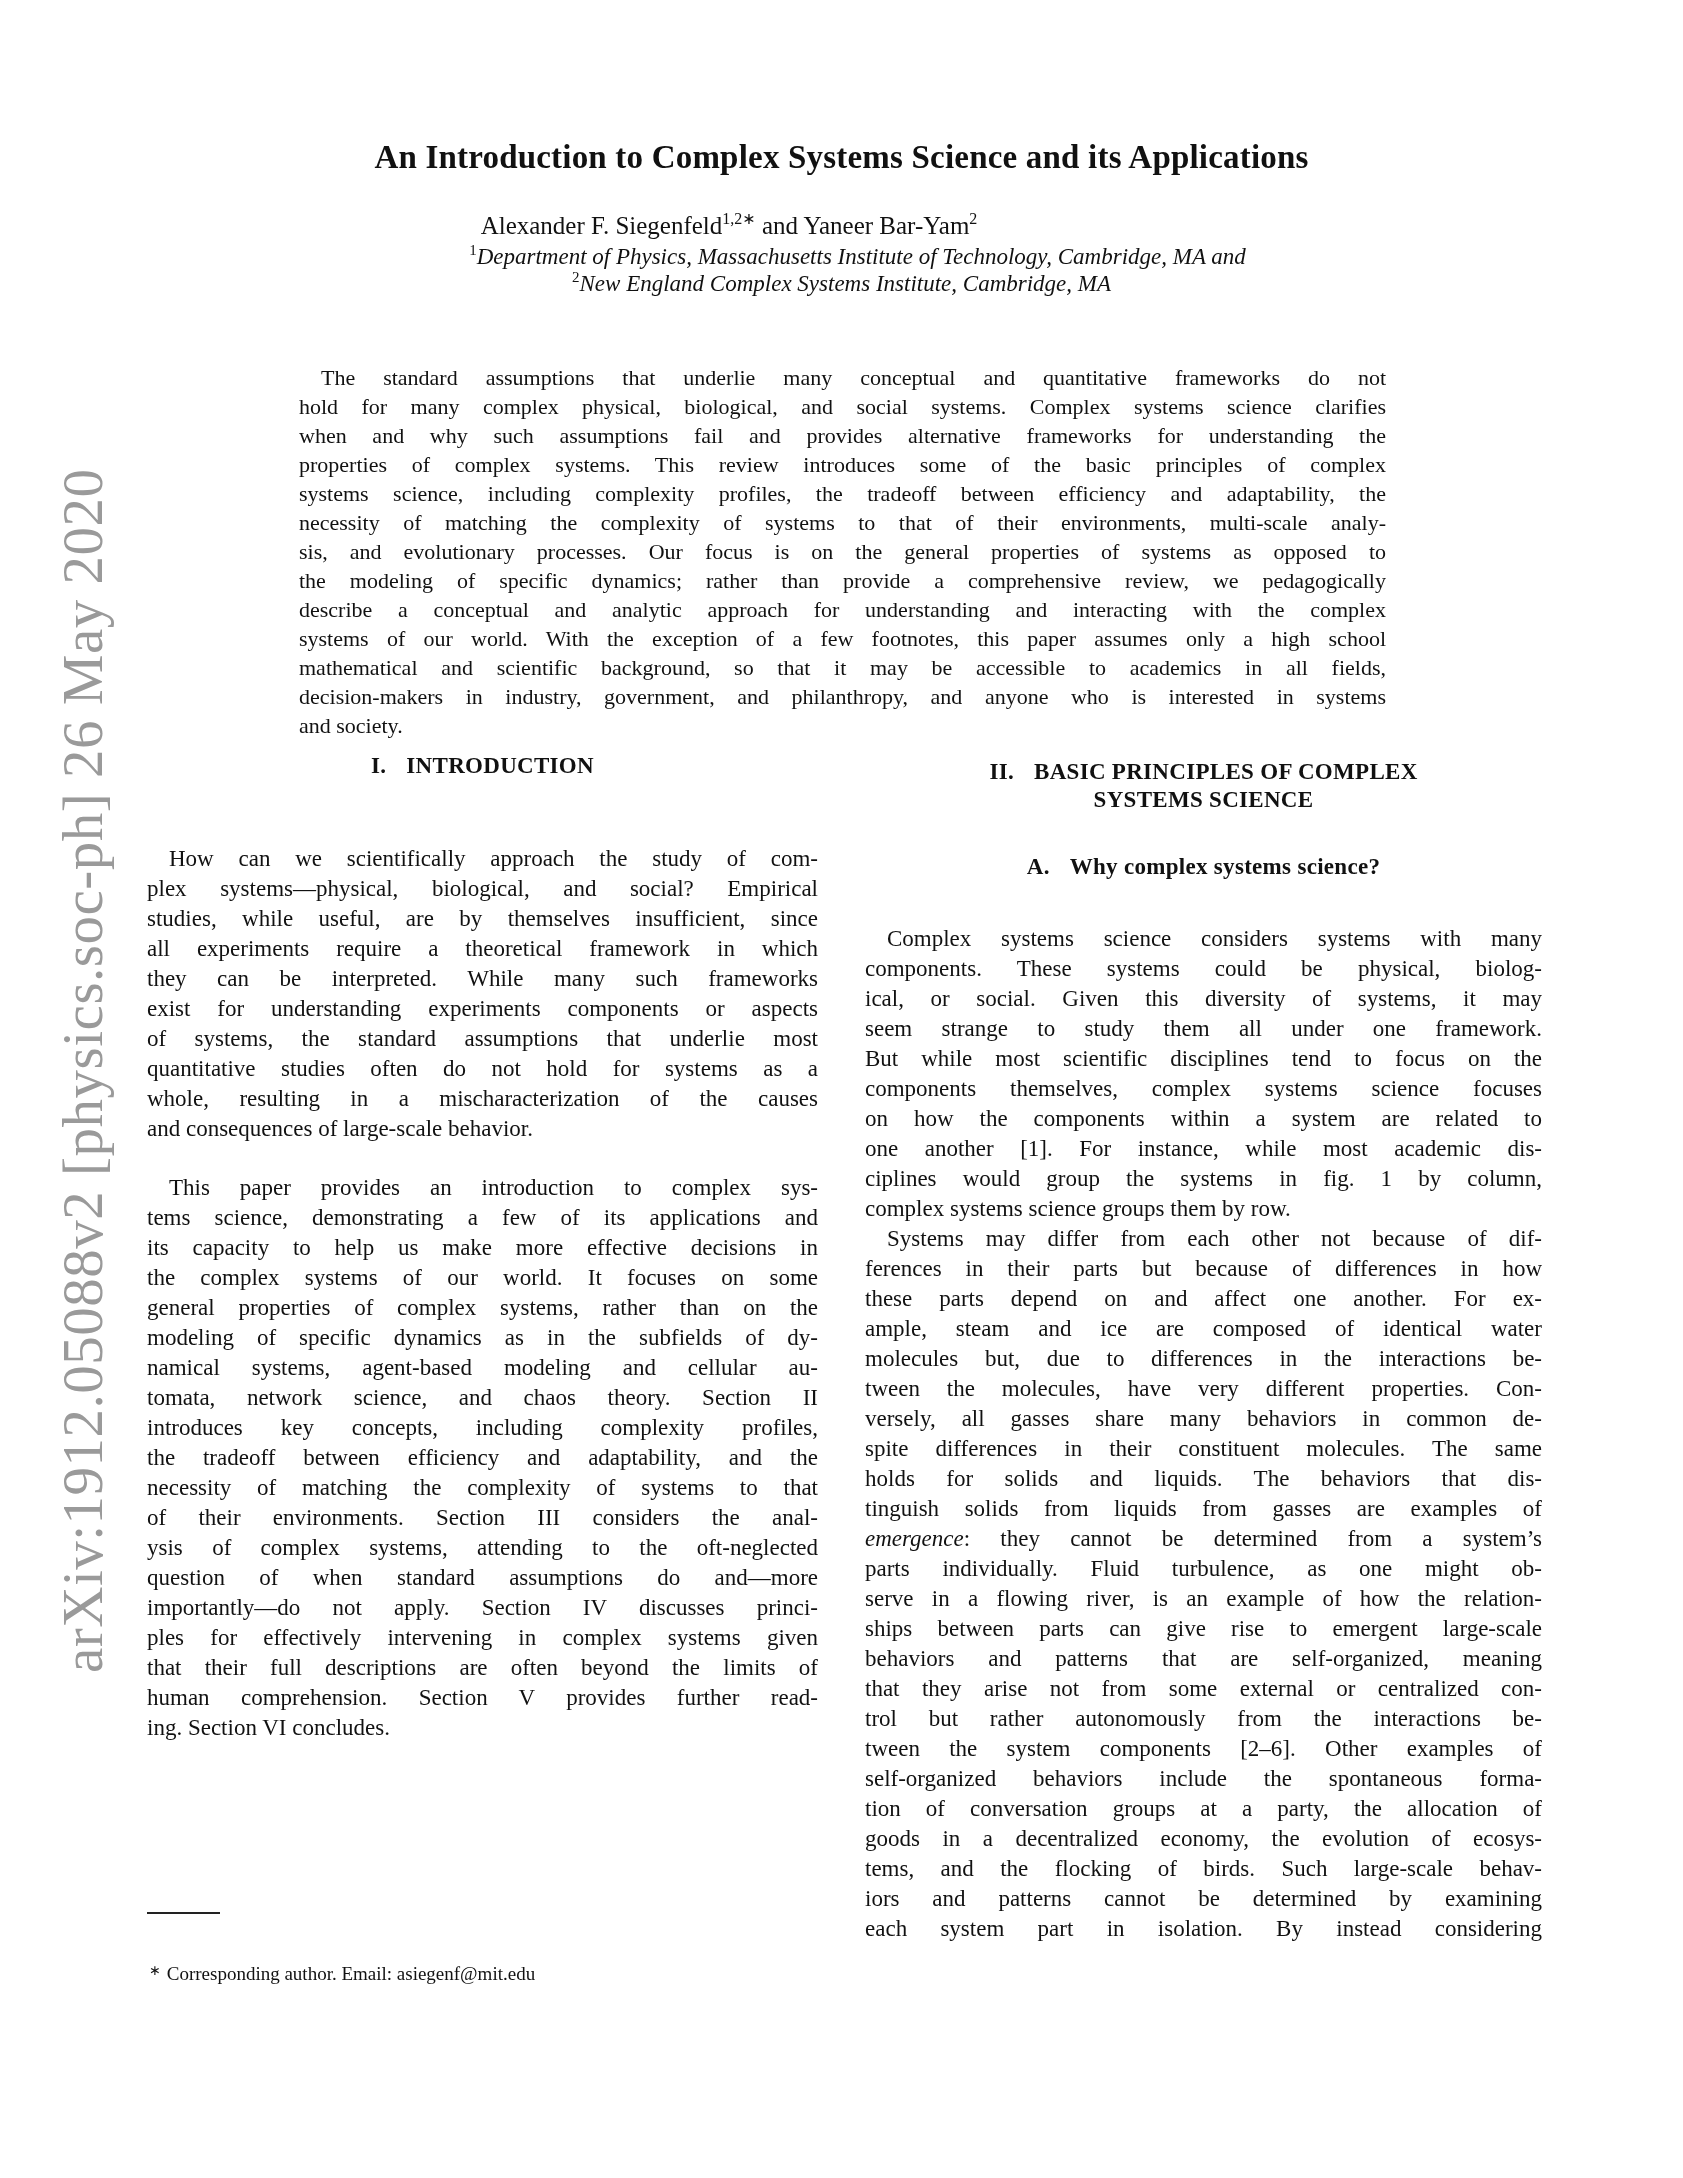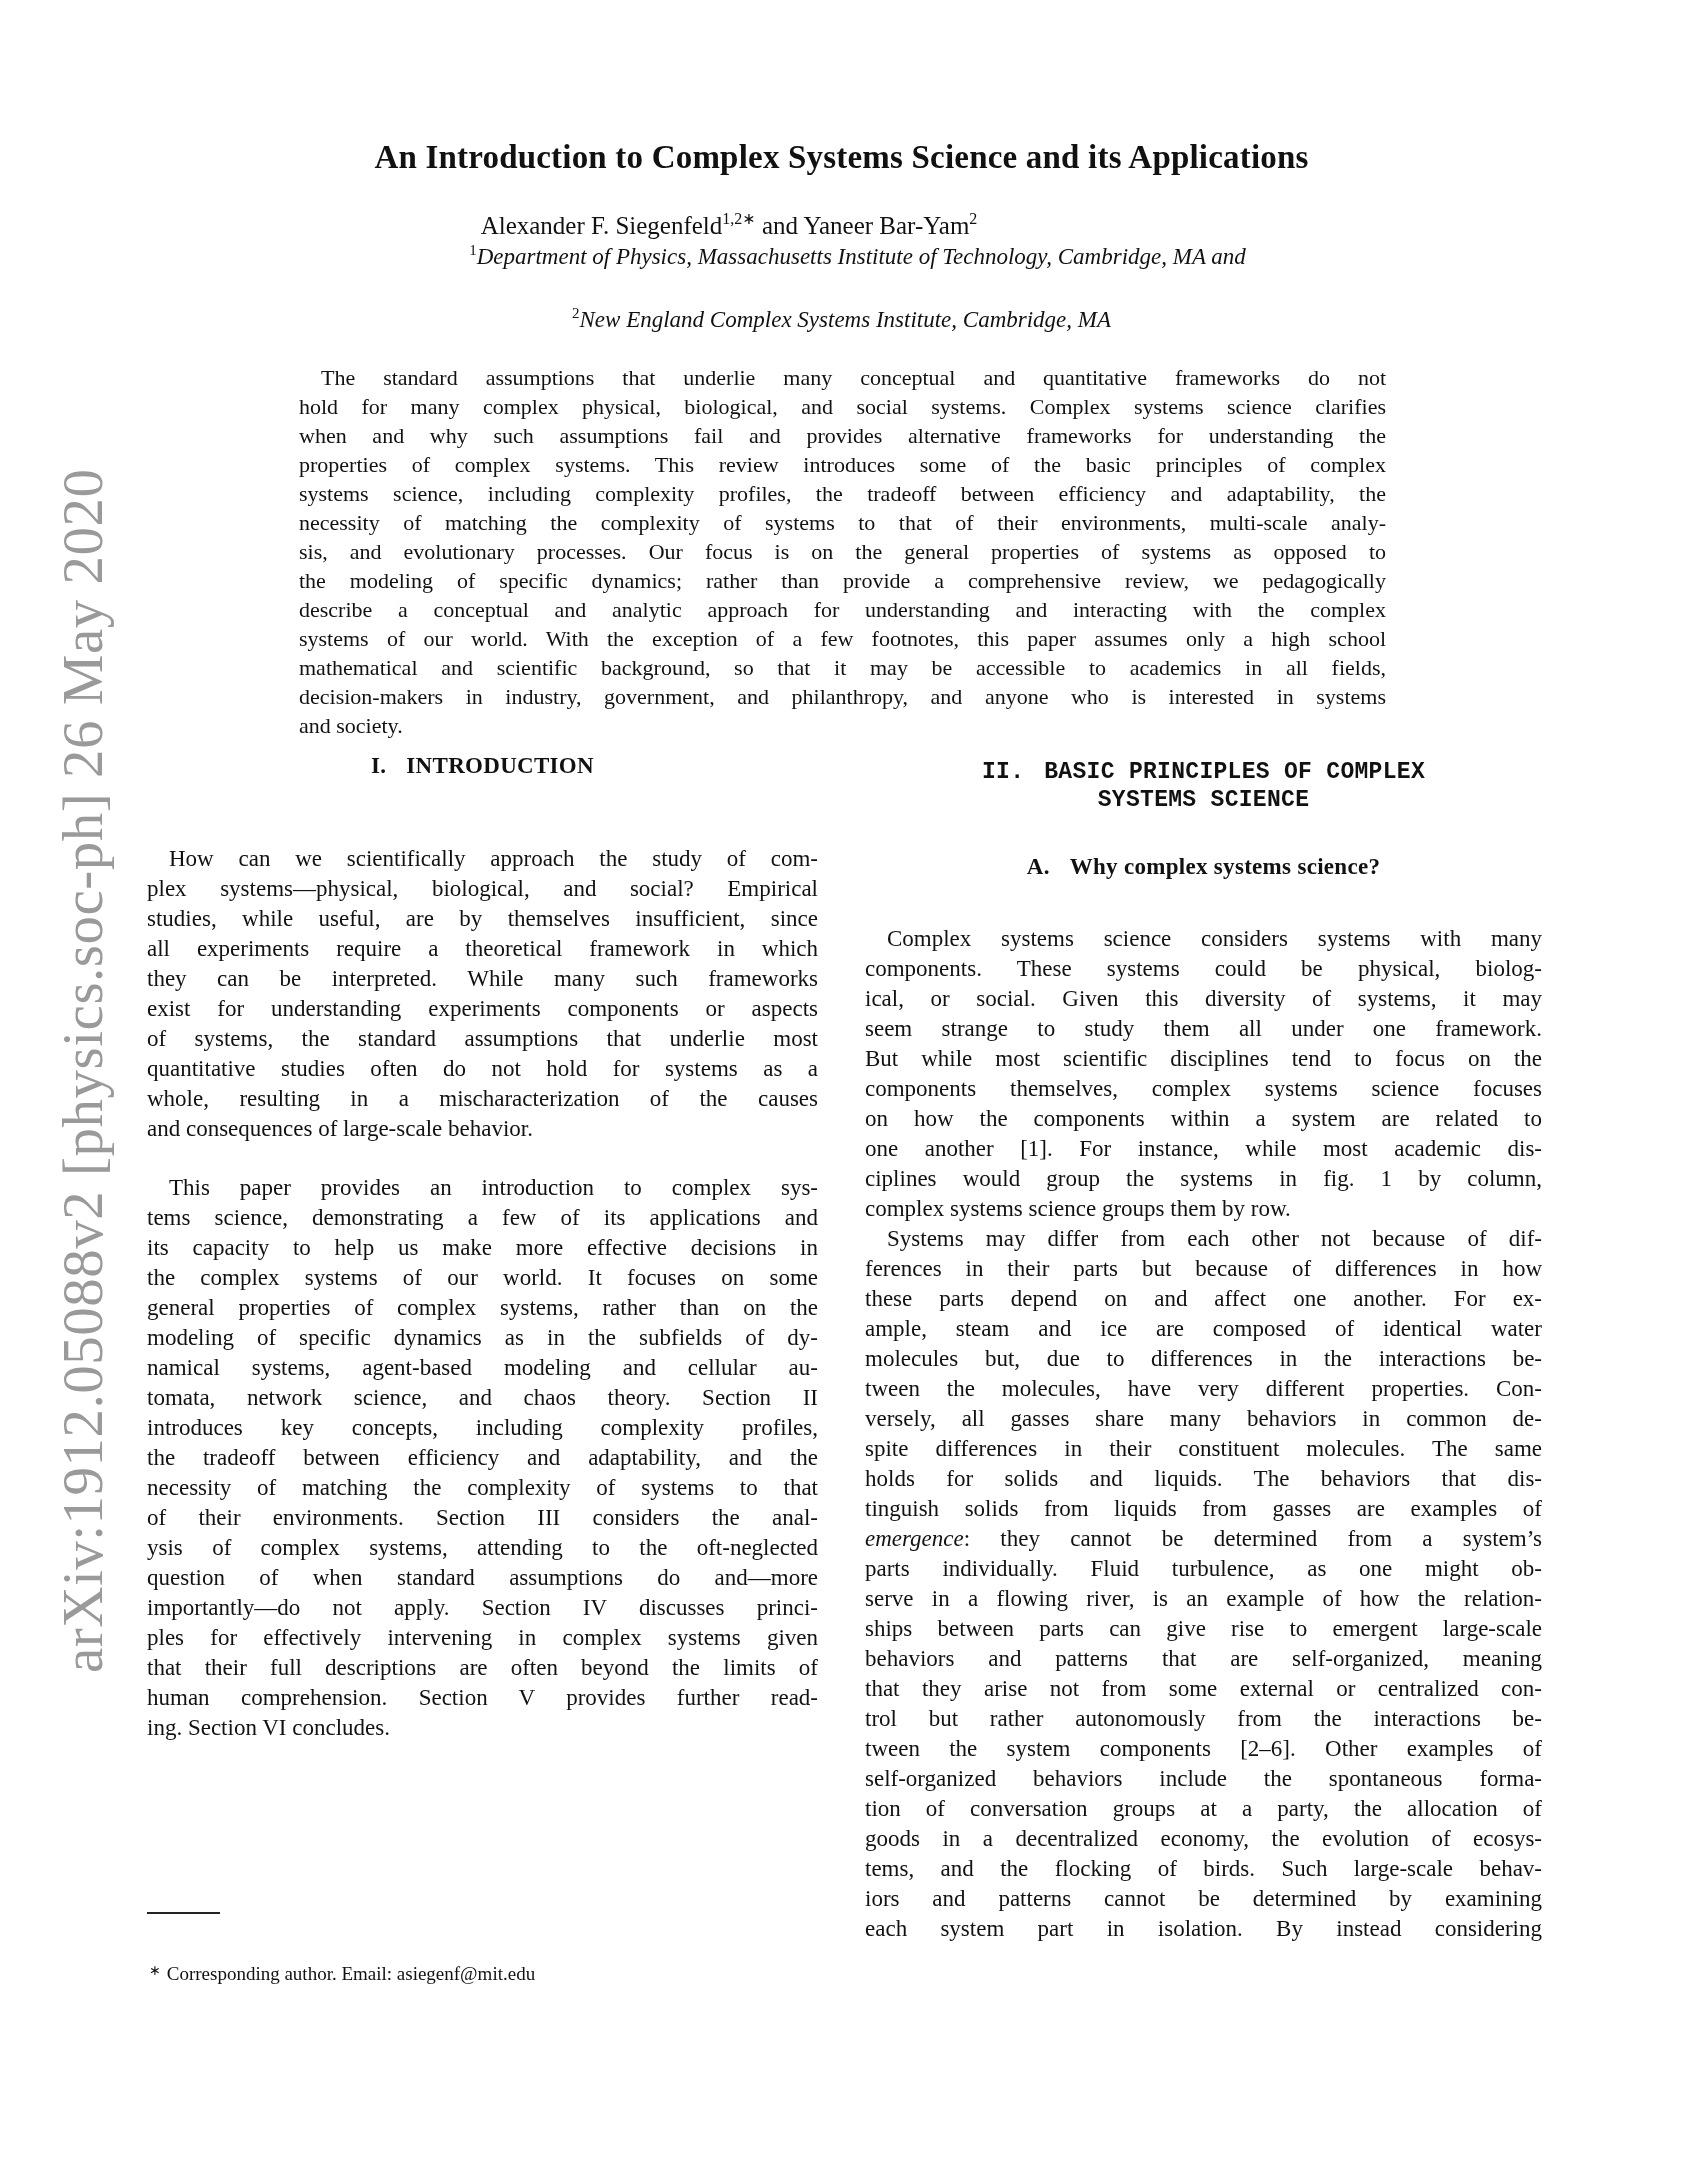--- a/index.html
+++ b/index.html
@@ -48,21 +48,21 @@
 
 <div class="authors">
   <span>Alexander F. Siegenfeld</span><sup>1,2∗</sup>
   <span>and</span>
   <span>Yaneer Bar-Yam</span><sup>2</sup>
 </div>
 
 <div class="affil" style="top:244px;margin-left:16px;">
   <sup>1</sup><span>Department of Physics, Massachusetts Institute of Technology, Cambridge, MA and</span>
 </div>
-<div class="affil" style="top:271px;margin-top:36px;">
+<div class="affil" style="top:271px;">
   <sup>2</sup><span>New England Complex Systems Institute, Cambridge, MA</span>
 </div>
 
 <div class="abstract">
   <span class="line indent">The standard assumptions that underlie many conceptual and quantitative frameworks do not</span>
   <span class="line">hold for many complex physical, biological, and social systems. Complex systems science clarifies</span>
   <span class="line">when and why such assumptions fail and provides alternative frameworks for understanding the</span>
   <span class="line">properties of complex systems.  This review introduces some of the basic principles of complex</span>
   <span class="line">systems science, including complexity profiles, the tradeoff between efficiency and adaptability, the</span>
   <span class="line">necessity of matching the complexity of systems to that of their environments, multi-scale analy-</span>
@@ -112,21 +112,21 @@
   <span class="line">that their full descriptions are often beyond the limits of</span>
   <span class="line">human comprehension. Section V provides further read-</span>
   <span class="line last">ing. Section VI concludes.</span>
 </div>
 
 <div class="fn-rule"></div>
 <div class="footnote">
   <span class="star">∗</span><span>Corresponding author. Email: asiegenf@mit.edu</span>
 </div>
 
-<div class="sec-head" style="left:865px; width:677px; top:758px;font-family:Liberation Mono, monospace;">
+<div class="sec-head" style="left:865px; width:677px; top:758px;">
   <div><span class="num">II.</span><span>BASIC PRINCIPLES OF COMPLEX</span></div>
   <div>SYSTEMS SCIENCE</div>
 </div>
 
 <div class="sec-head" style="left:865px; width:677px; top:853px;">
   <span class="num">A.</span><span>Why complex systems science?</span>
 </div>
 
 <div class="col col-right" style="top:924px;">
   <span class="line indent">Complex systems science considers systems with many</span>

